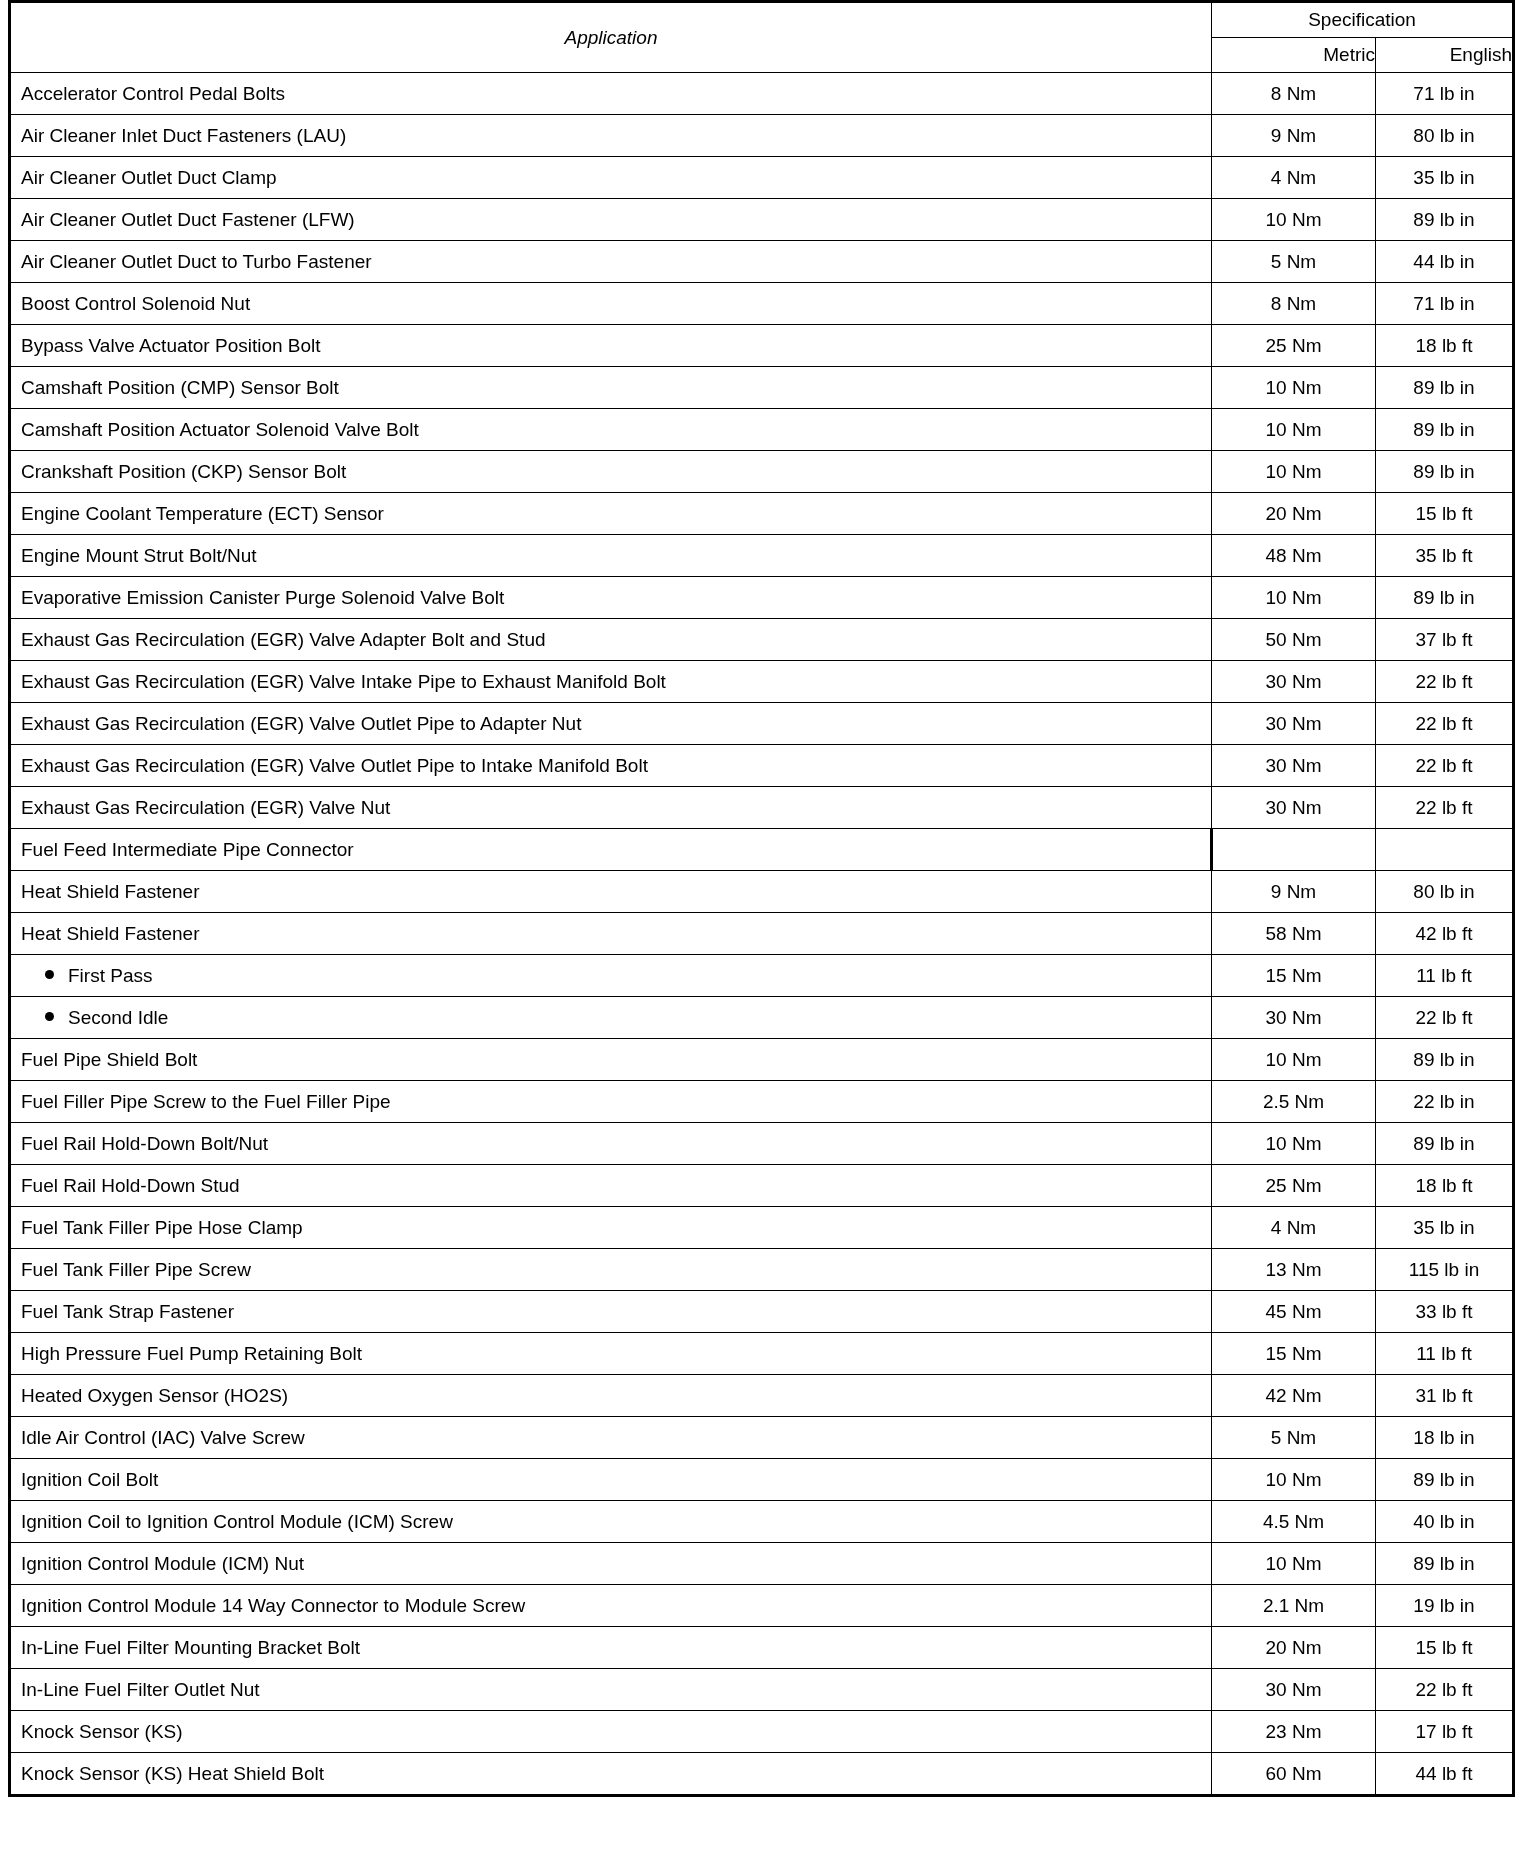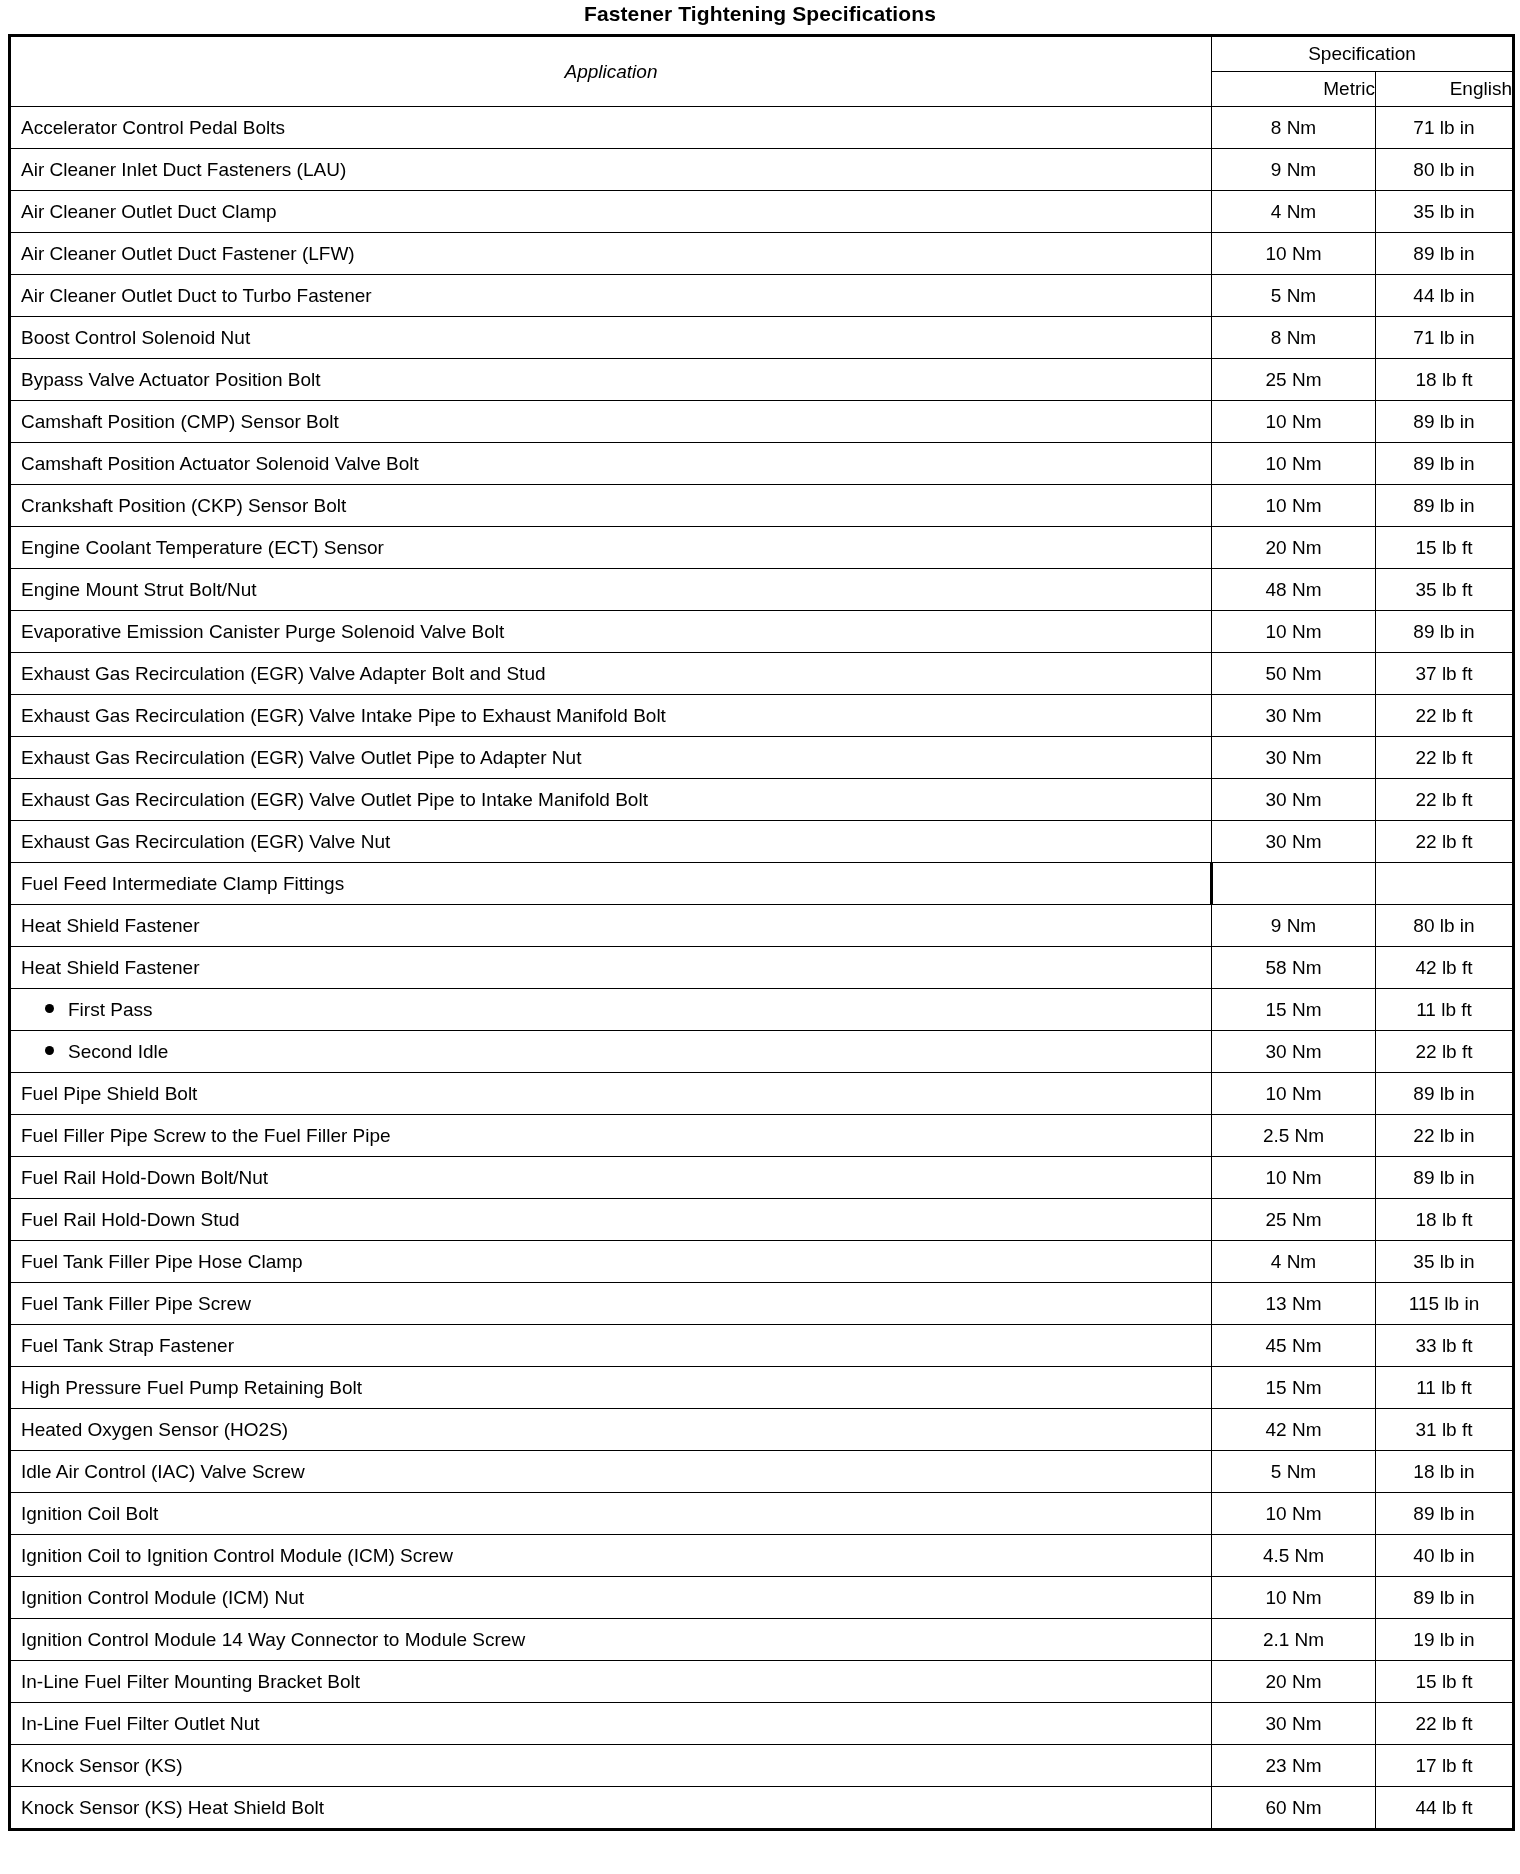--- a/index.html
+++ b/index.html
@@ -98,21 +98,20 @@
   thead tr:first-child th.th-app {
     border-bottom: none;
     font-style: italic;
   }
 </style>
 </head>
 <body>
 
 <div class="page">
 
-  <div class="doc-title">Fastener Tightening Specifications</div>
 
   <table class="spec-table">
     <colgroup>
       <col class="c-app">
       <col class="c-met">
       <col class="c-eng">
     </colgroup>
     <thead>
       <tr>
         <th class="th-app" rowspan="2">Application</th>
@@ -208,21 +207,21 @@
           <td class="row-app"><span>Exhaust Gas Recirculation (EGR) Valve Outlet Pipe to Intake Manifold Bolt</span></td>
           <td class="row-val met"><span>30 Nm</span></td>
           <td class="row-val"><span>22 lb ft</span></td>
         </tr>
         <tr>
           <td class="row-app"><span>Exhaust Gas Recirculation (EGR) Valve Nut</span></td>
           <td class="row-val met"><span>30 Nm</span></td>
           <td class="row-val"><span>22 lb ft</span></td>
         </tr>
         <tr class=" group-row">
-          <td class="row-app"><span>Fuel Feed Intermediate Clamp Fittings</span></td>
+          <td class="row-app"><span>Fuel Feed Intermediate Pipe Connector</span></td>
           <td class="row-val met"><span></span></td>
           <td class="row-val"><span></span></td>
         </tr>
         <tr>
           <td class="row-app"><span>Heat Shield Fastener</span></td>
           <td class="row-val met"><span>9 Nm</span></td>
           <td class="row-val"><span>80 lb in</span></td>
         </tr>
         <tr>
           <td class="row-app"><span>Heat Shield Fastener</span></td>

